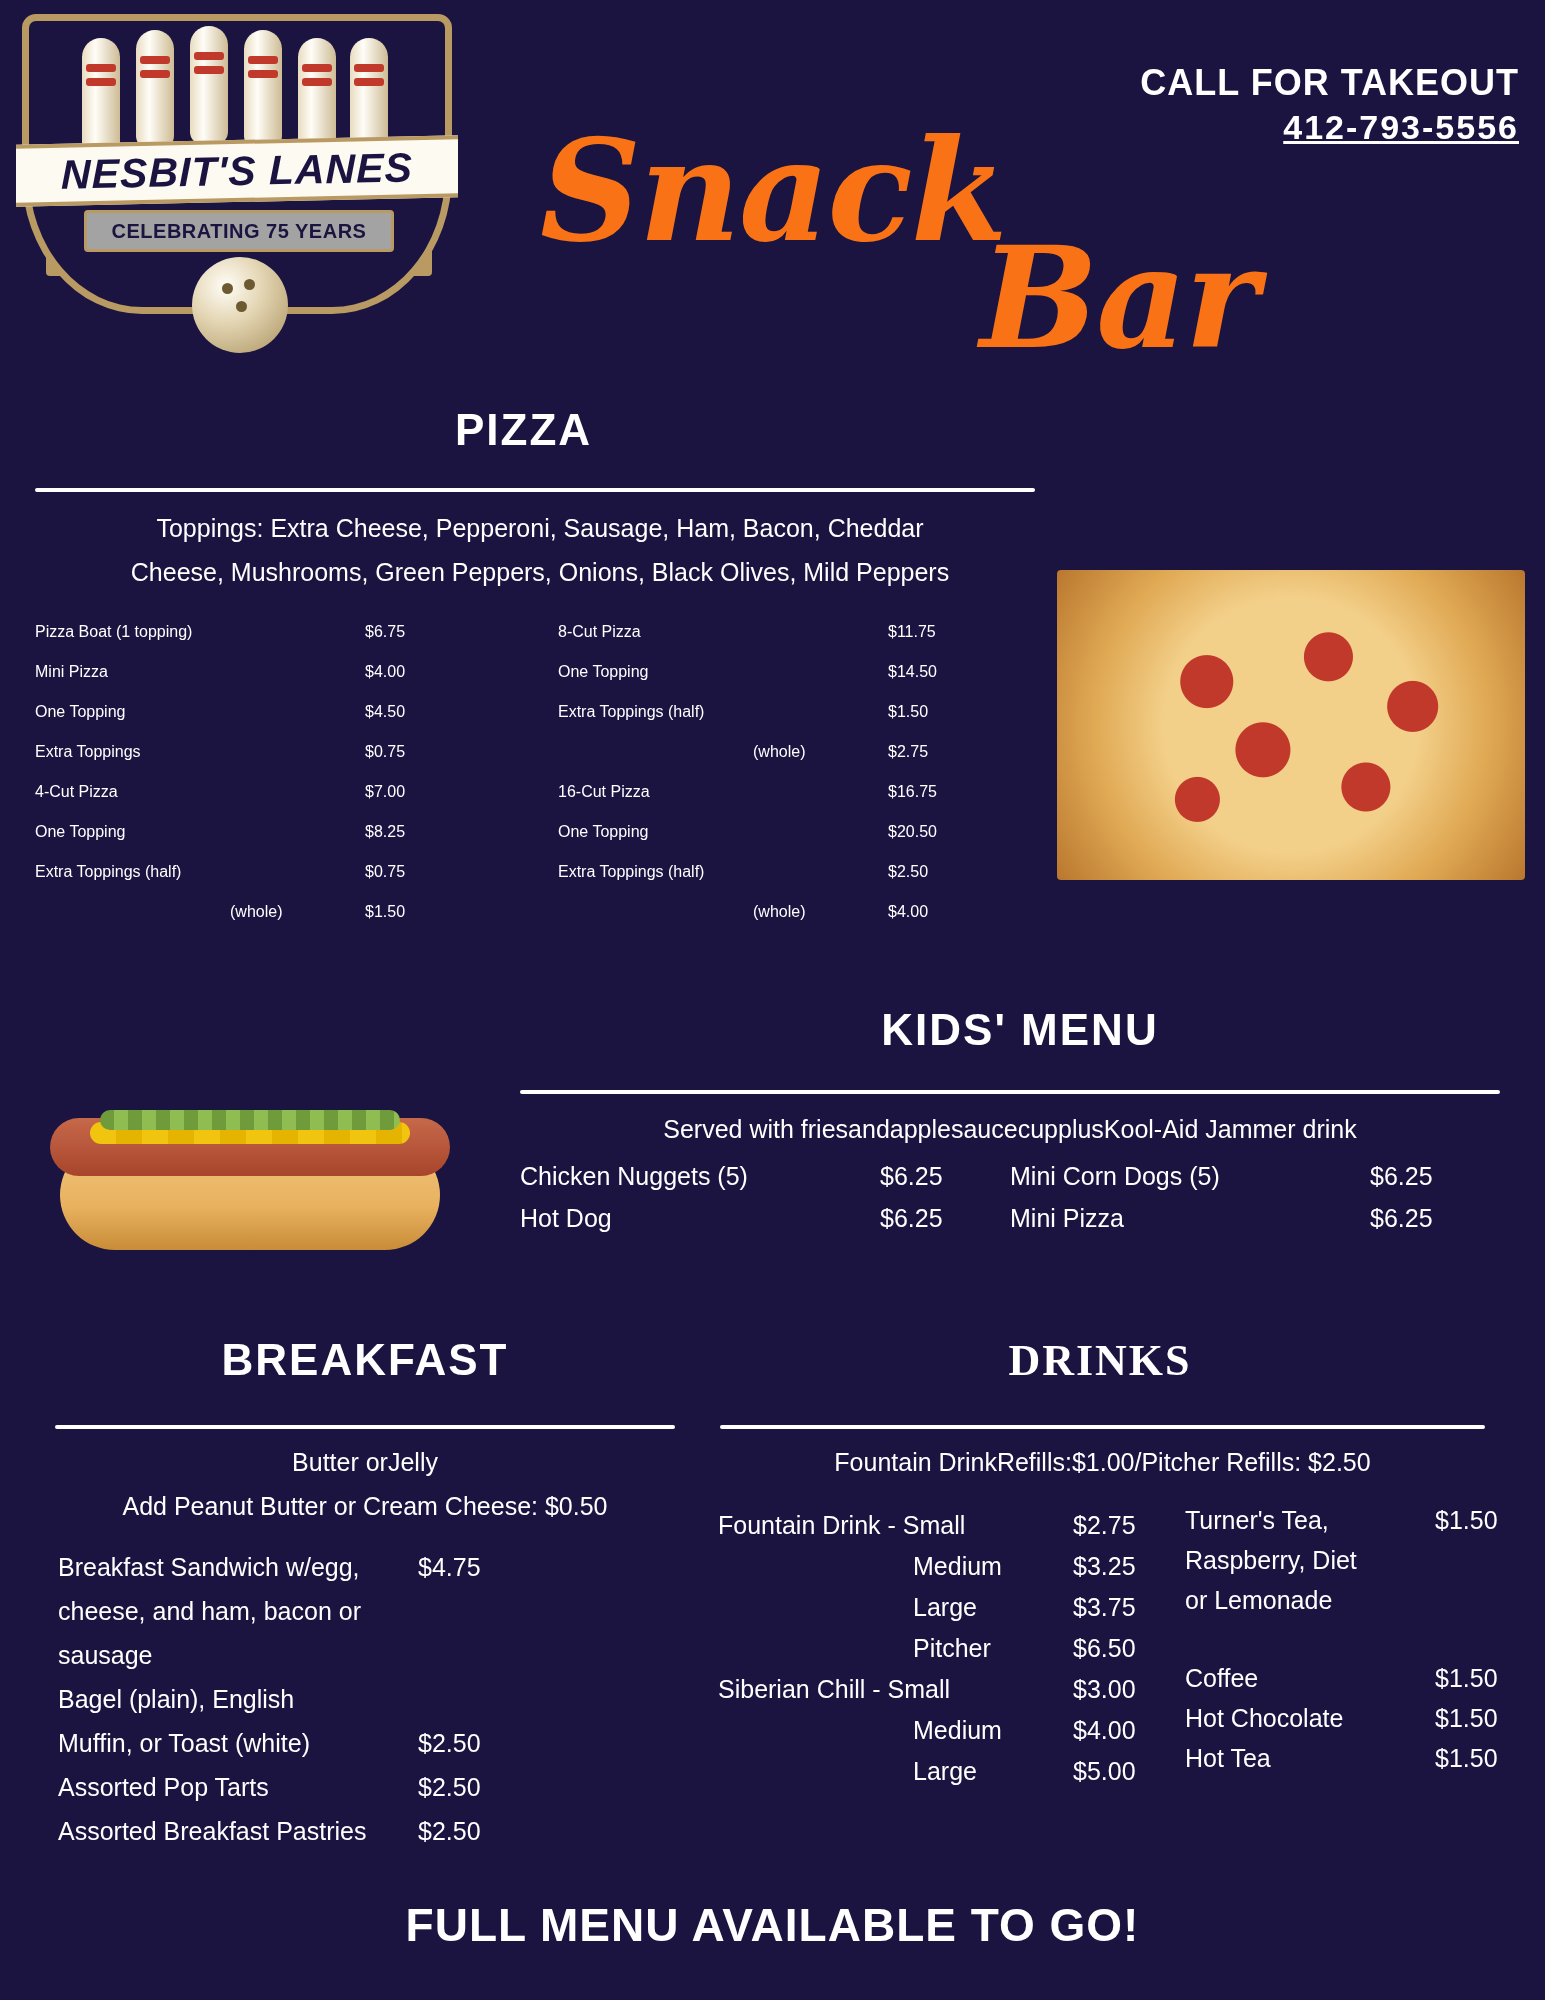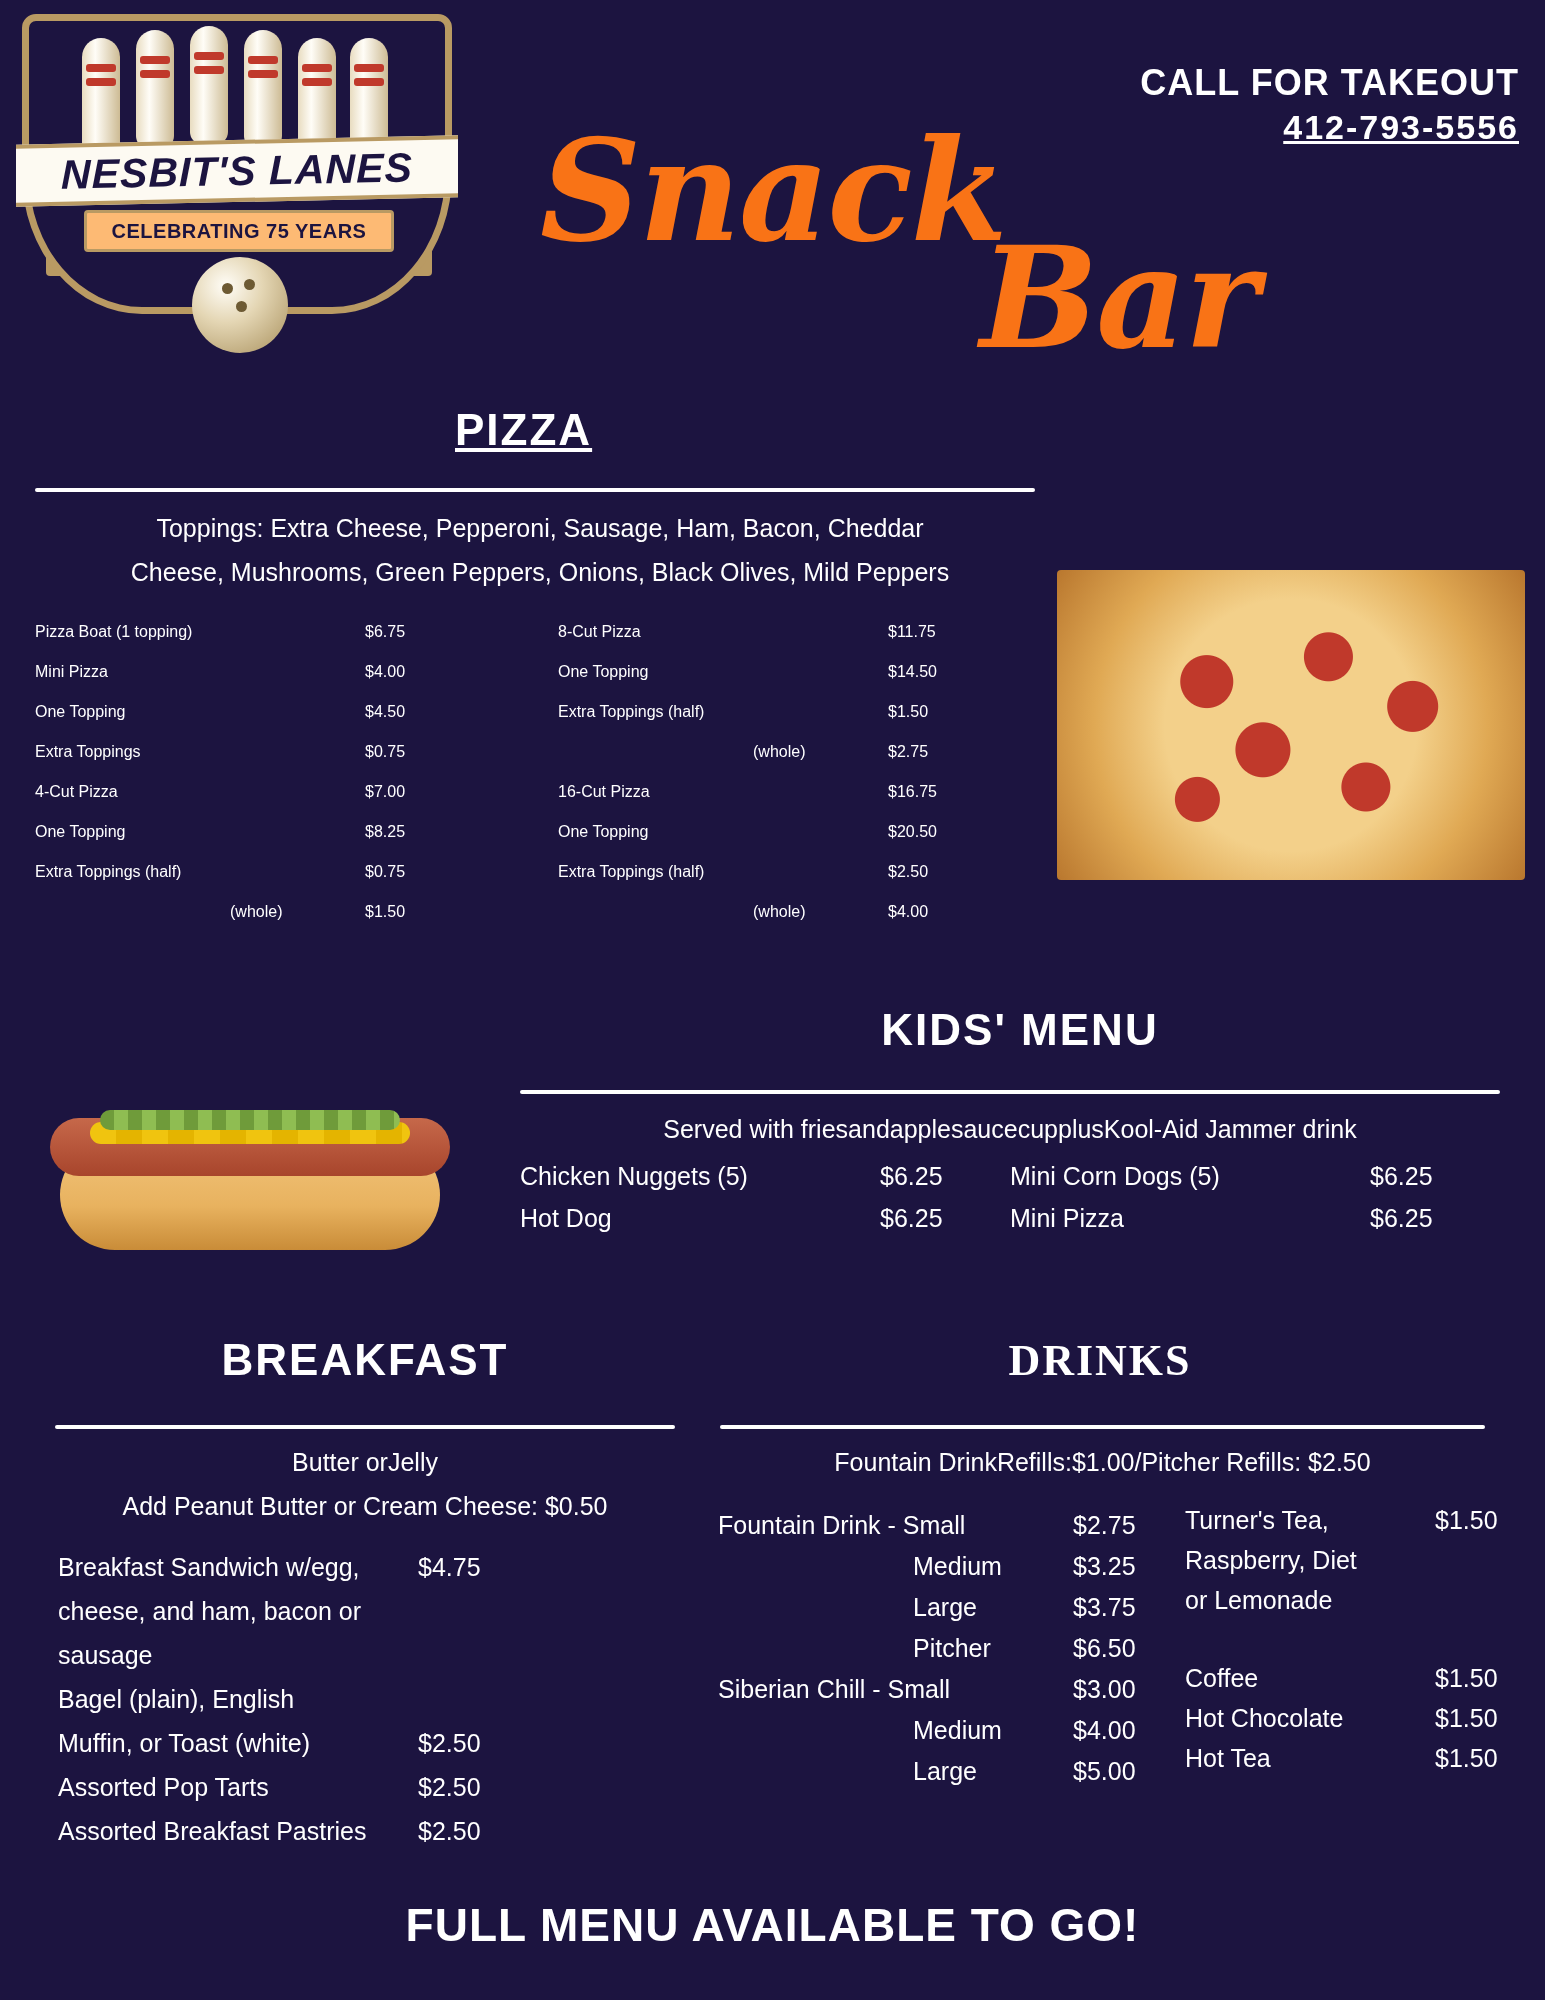--- a/index.html
+++ b/index.html
@@ -61,21 +61,21 @@
     display: flex; align-items: center; justify-content: center;
     border-top: 4px solid #b99a63; border-bottom: 4px solid #b99a63;
   }
   .name-band span {
     color: #1c1440; font-weight: 700; font-style: italic;
     font-size: 41px; letter-spacing: 1px;
   }
   .year-band {
     position: absolute; left: 62px; top: 196px;
     width: 310px; height: 42px;
-    background: #fdba74;
+    background: #a3a3a3;
     display: flex; align-items: center; justify-content: center;
     border-radius: 4px;
     border: 3px solid #b99a63;
   }
   .year-band span { color: #1c1440; font-weight: 700; font-size: 20px; letter-spacing: .5px; }
   .ball {
     position: absolute; left: 170px; top: 243px;
     width: 96px; height: 96px; border-radius: 50%;
     background: radial-gradient(circle at 35% 30%, #fffdf7 0%, #e4d6b4 40%, #a8905c 100%);
   }
@@ -103,21 +103,21 @@
   .script .s1 { font-size: 140px; line-height: .95; letter-spacing: -2px; }
   .script .s2 { font-size: 140px; line-height: .95; letter-spacing: -2px; margin-left: 440px; margin-top: -26px; }
 
   
   .sect-title {
     font-size: 44px; font-weight: 700; letter-spacing: 2px; text-align: center;
   }
   .rule { height: 4px; background: #ffffff; border-radius: 2px; }
 
   
-  #pizza-title { position: absolute; left: 455px; top: 405px; text-decoration: underline; }
+  #pizza-title { position: absolute; left: 455px; top: 405px; }
   #pizza-rule  { position: absolute; left: 35px; top: 488px; width: 1000px; }
   .pizza-note {
     position: absolute; left: 35px; top: 506px; width: 1010px;
     text-align: center; font-size: 25px; line-height: 44px;
   }
   .pizza-col-l { position: absolute; left: 35px; top: 612px; width: 440px; }
   .pizza-col-r { position: absolute; left: 558px; top: 612px; width: 450px; }
   .pz { display: flex; font-size: 16px; line-height: 40px; }
   .pz .nm { width: 330px; }
   .pz .indent { padding-left: 195px; }

